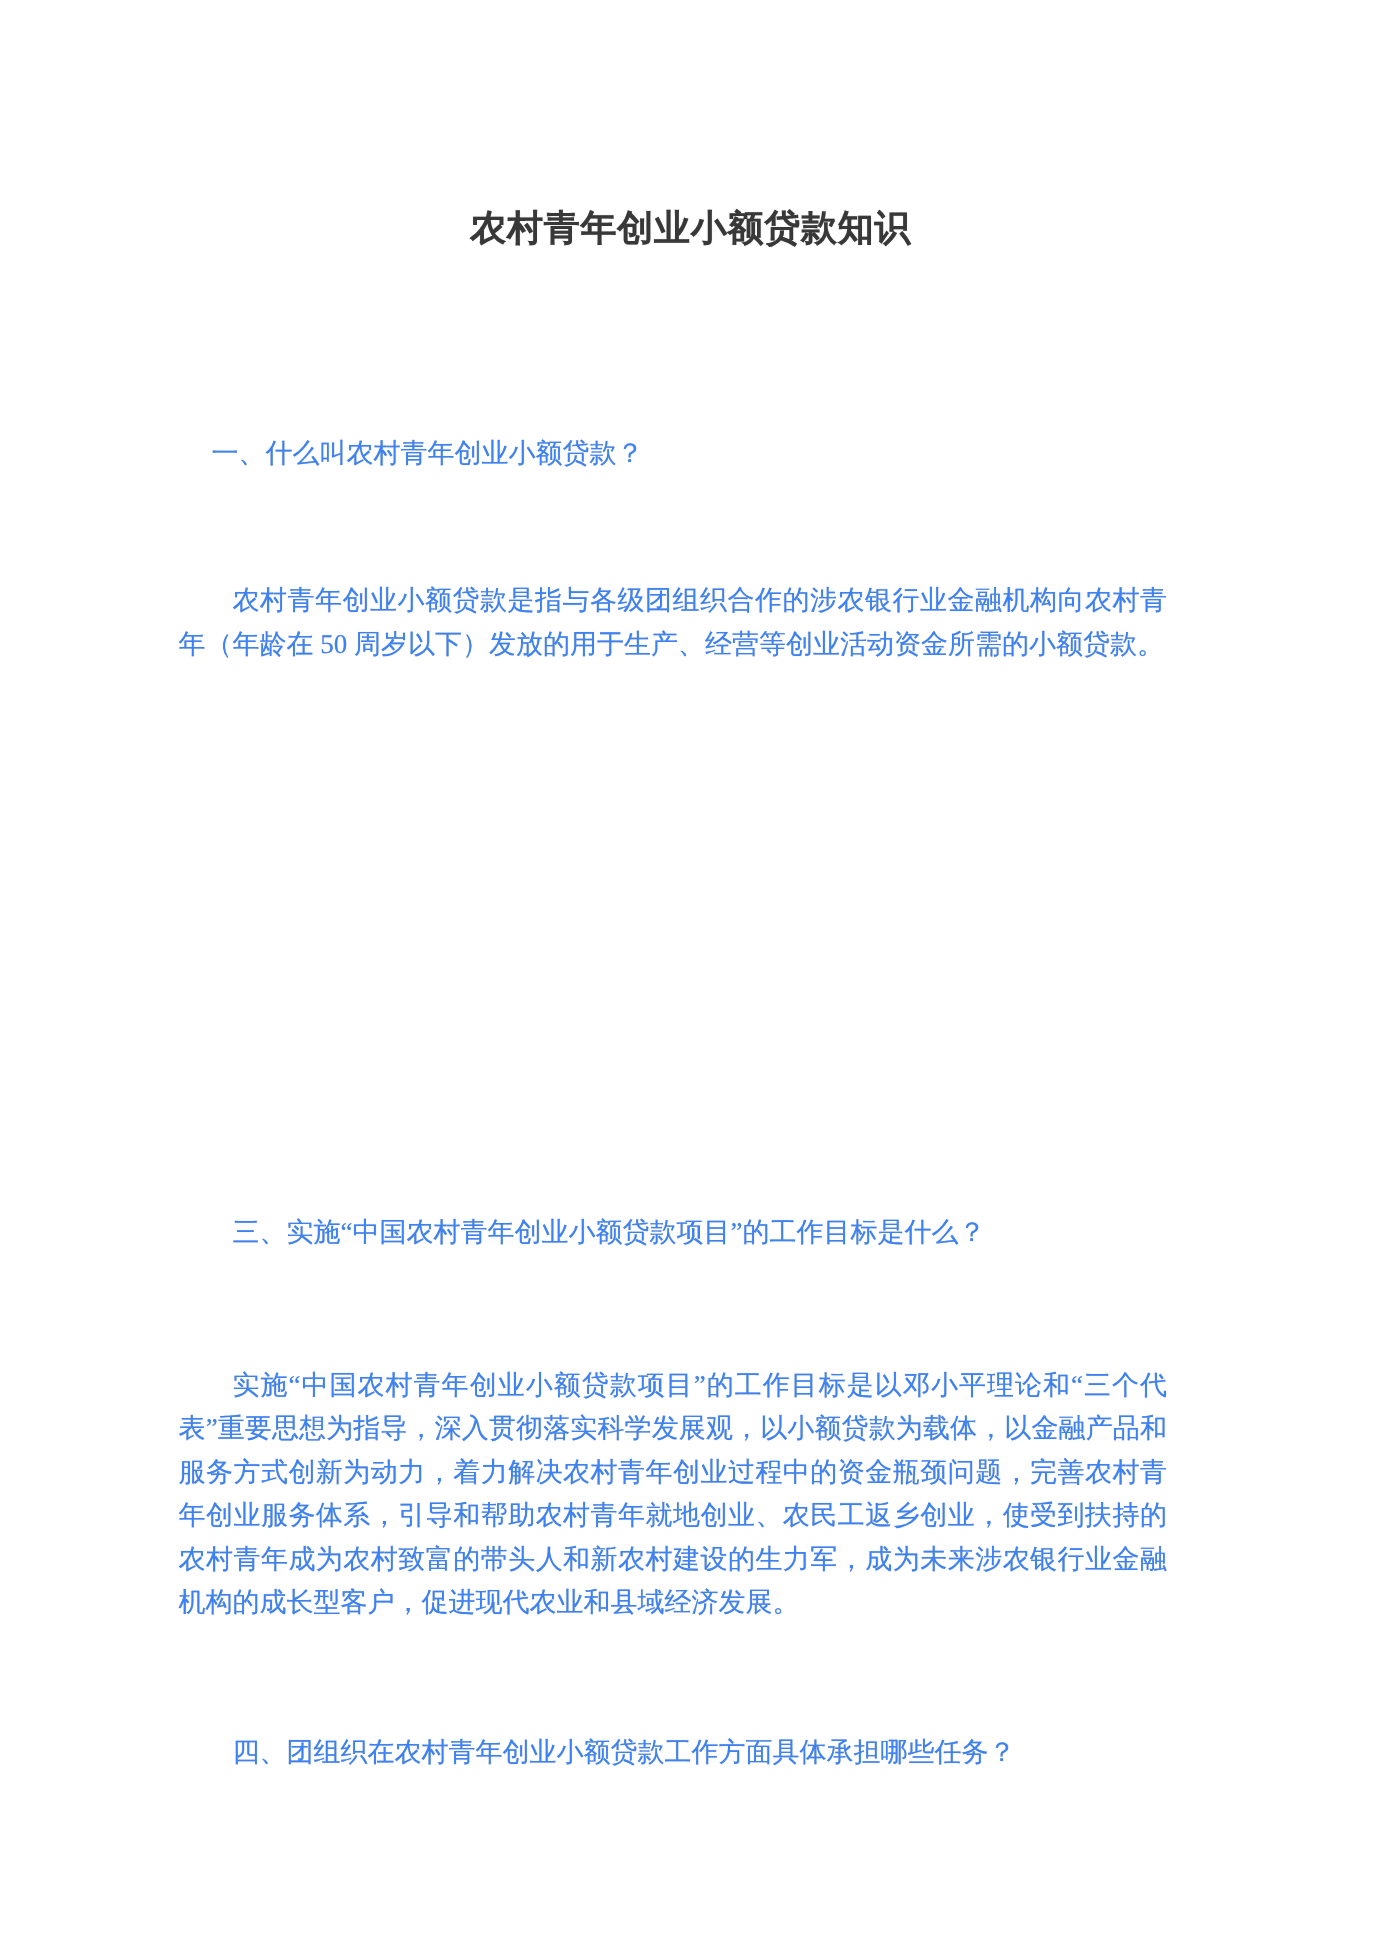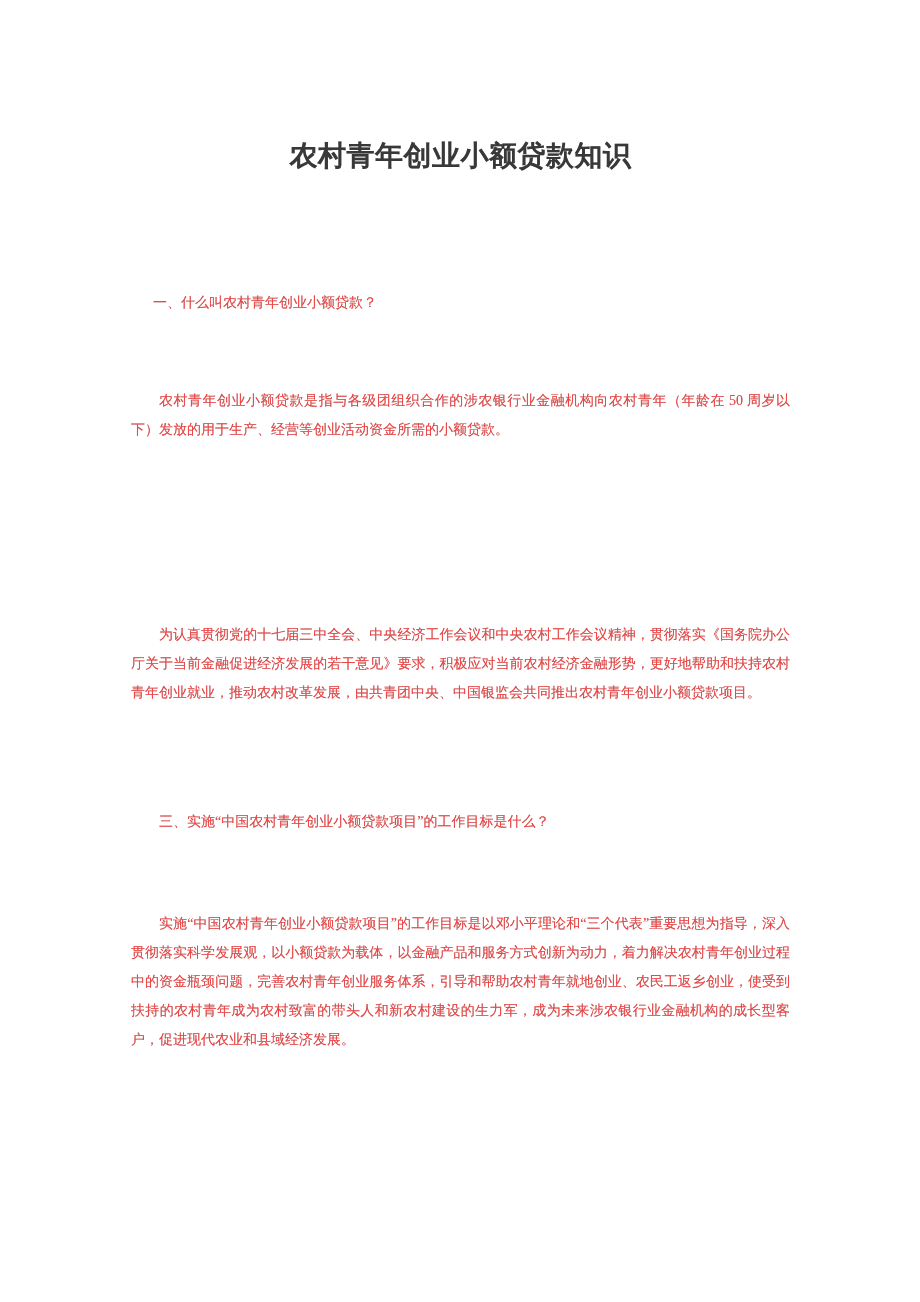--- a/index.html
+++ b/index.html
@@ -14,34 +14,34 @@
     background: #ffffff;
     overflow: hidden;
     font-family: "Liberation Serif", "DejaVu Serif", serif;
   }
   .doc-title {
     position: absolute;
     top: 121px;
     left: 131px;
     width: 659px;
     text-align: center;
-    font-size: 28px;
+    font-size: 24px;
     line-height: 32px;
     font-weight: bold;
     color: #383838;
     letter-spacing: 0.5px;
     text-shadow: 0 0 0.6px rgba(56,56,56,0.45);
   }
   .body-text {
     position: absolute;
-    left: 131px;
+    left: 119px;
     width: 659px;
-    font-size: 14px;
+    font-size: 18px;
     line-height: 29px;
-    color: #ef4444;
+    color: #3b82f6;
     text-align: justify;
     text-shadow: 0 0 0.6px rgba(62,62,62,0.4);
   }
   .question {
     text-indent: 2em;
   }
   .question-first {
     text-indent: 22px;
   }
   .answer {
@@ -60,20 +60,20 @@
 
 <div class="page">
 
   <h1 class="doc-title">农村青年创业小额贷款知识</h1>
 
   <div id="q1" class="body-text question question-first">一、什么叫农村青年创业小额贷款？</div>
 
   <div id="a1" class="body-text answer">农村青年创业小额贷款是指与各级团组织合作的涉农银行业金融机构向农村青年（年龄在 50 周岁以下）发放的用于生产、经营等创业活动资金所需的小额贷款。</div>
 
 
-  <div id="a2" class="body-text answer">为认真贯彻党的十七届三中全会、中央经济工作会议和中央农村工作会议精神，贯彻落实《国务院办公厅关于当前金融促进经济发展的若干意见》要求，积极应对当前农村经济金融形势，更好地帮助和扶持农村青年创业就业，推动农村改革发展，由共青团中央、中国银监会共同推出农村青年创业小额贷款项目。</div>
 
   <div id="q3" class="body-text question">三、实施“中国农村青年创业小额贷款项目”的工作目标是什么？</div>
 
   <div id="a3" class="body-text answer">实施“中国农村青年创业小额贷款项目”的工作目标是以邓小平理论和“三个代表”重要思想为指导，深入贯彻落实科学发展观，以小额贷款为载体，以金融产品和服务方式创新为动力，着力解决农村青年创业过程中的资金瓶颈问题，完善农村青年创业服务体系，引导和帮助农村青年就地创业、农民工返乡创业，使受到扶持的农村青年成为农村致富的带头人和新农村建设的生力军，成为未来涉农银行业金融机构的成长型客户，促进现代农业和县域经济发展。</div>
 
+  <div id="q4" class="body-text question">四、团组织在农村青年创业小额贷款工作方面具体承担哪些任务？</div>
 
 </div>
 
 </body></html>

